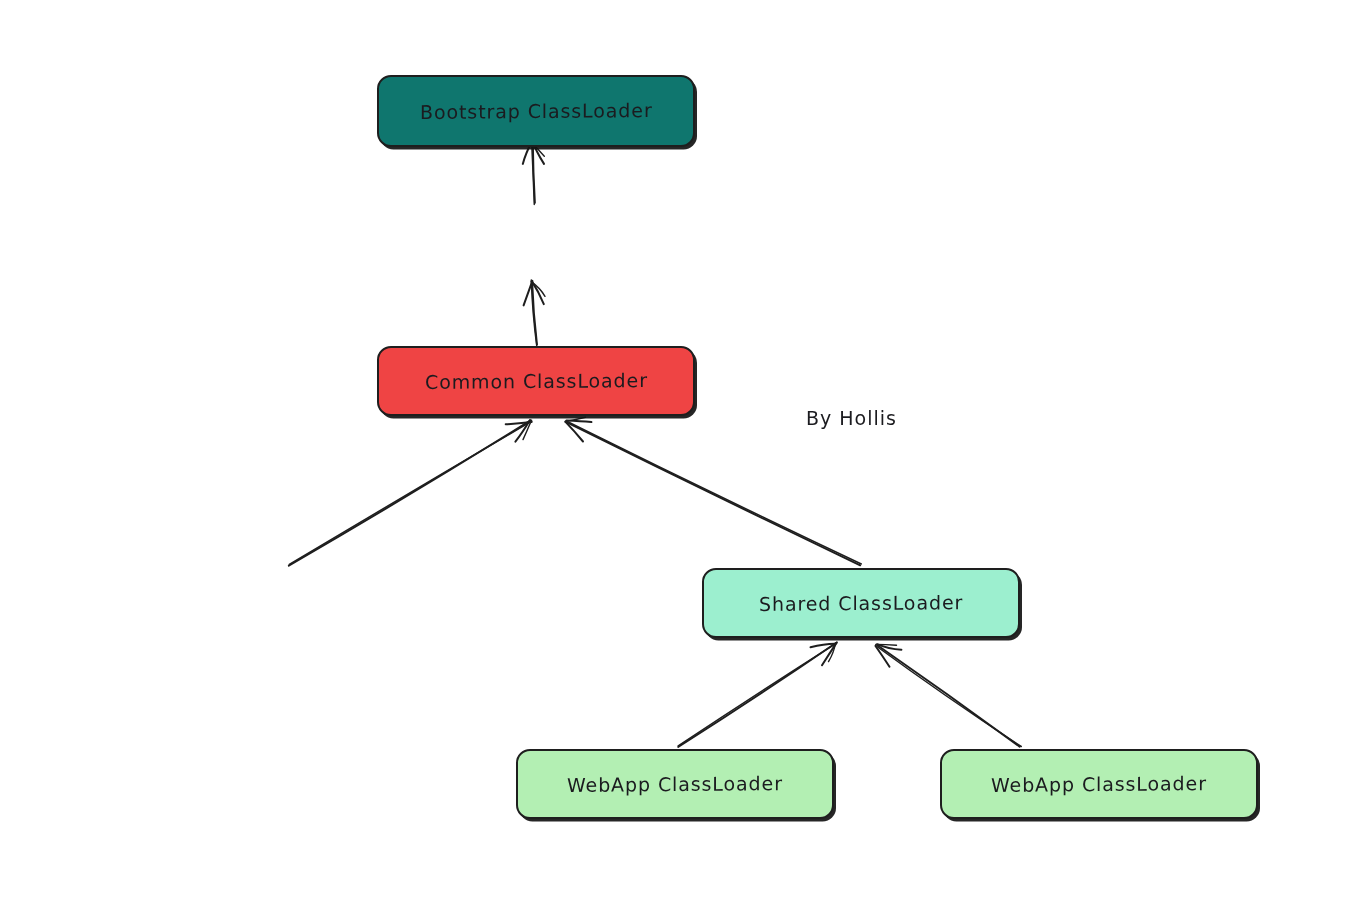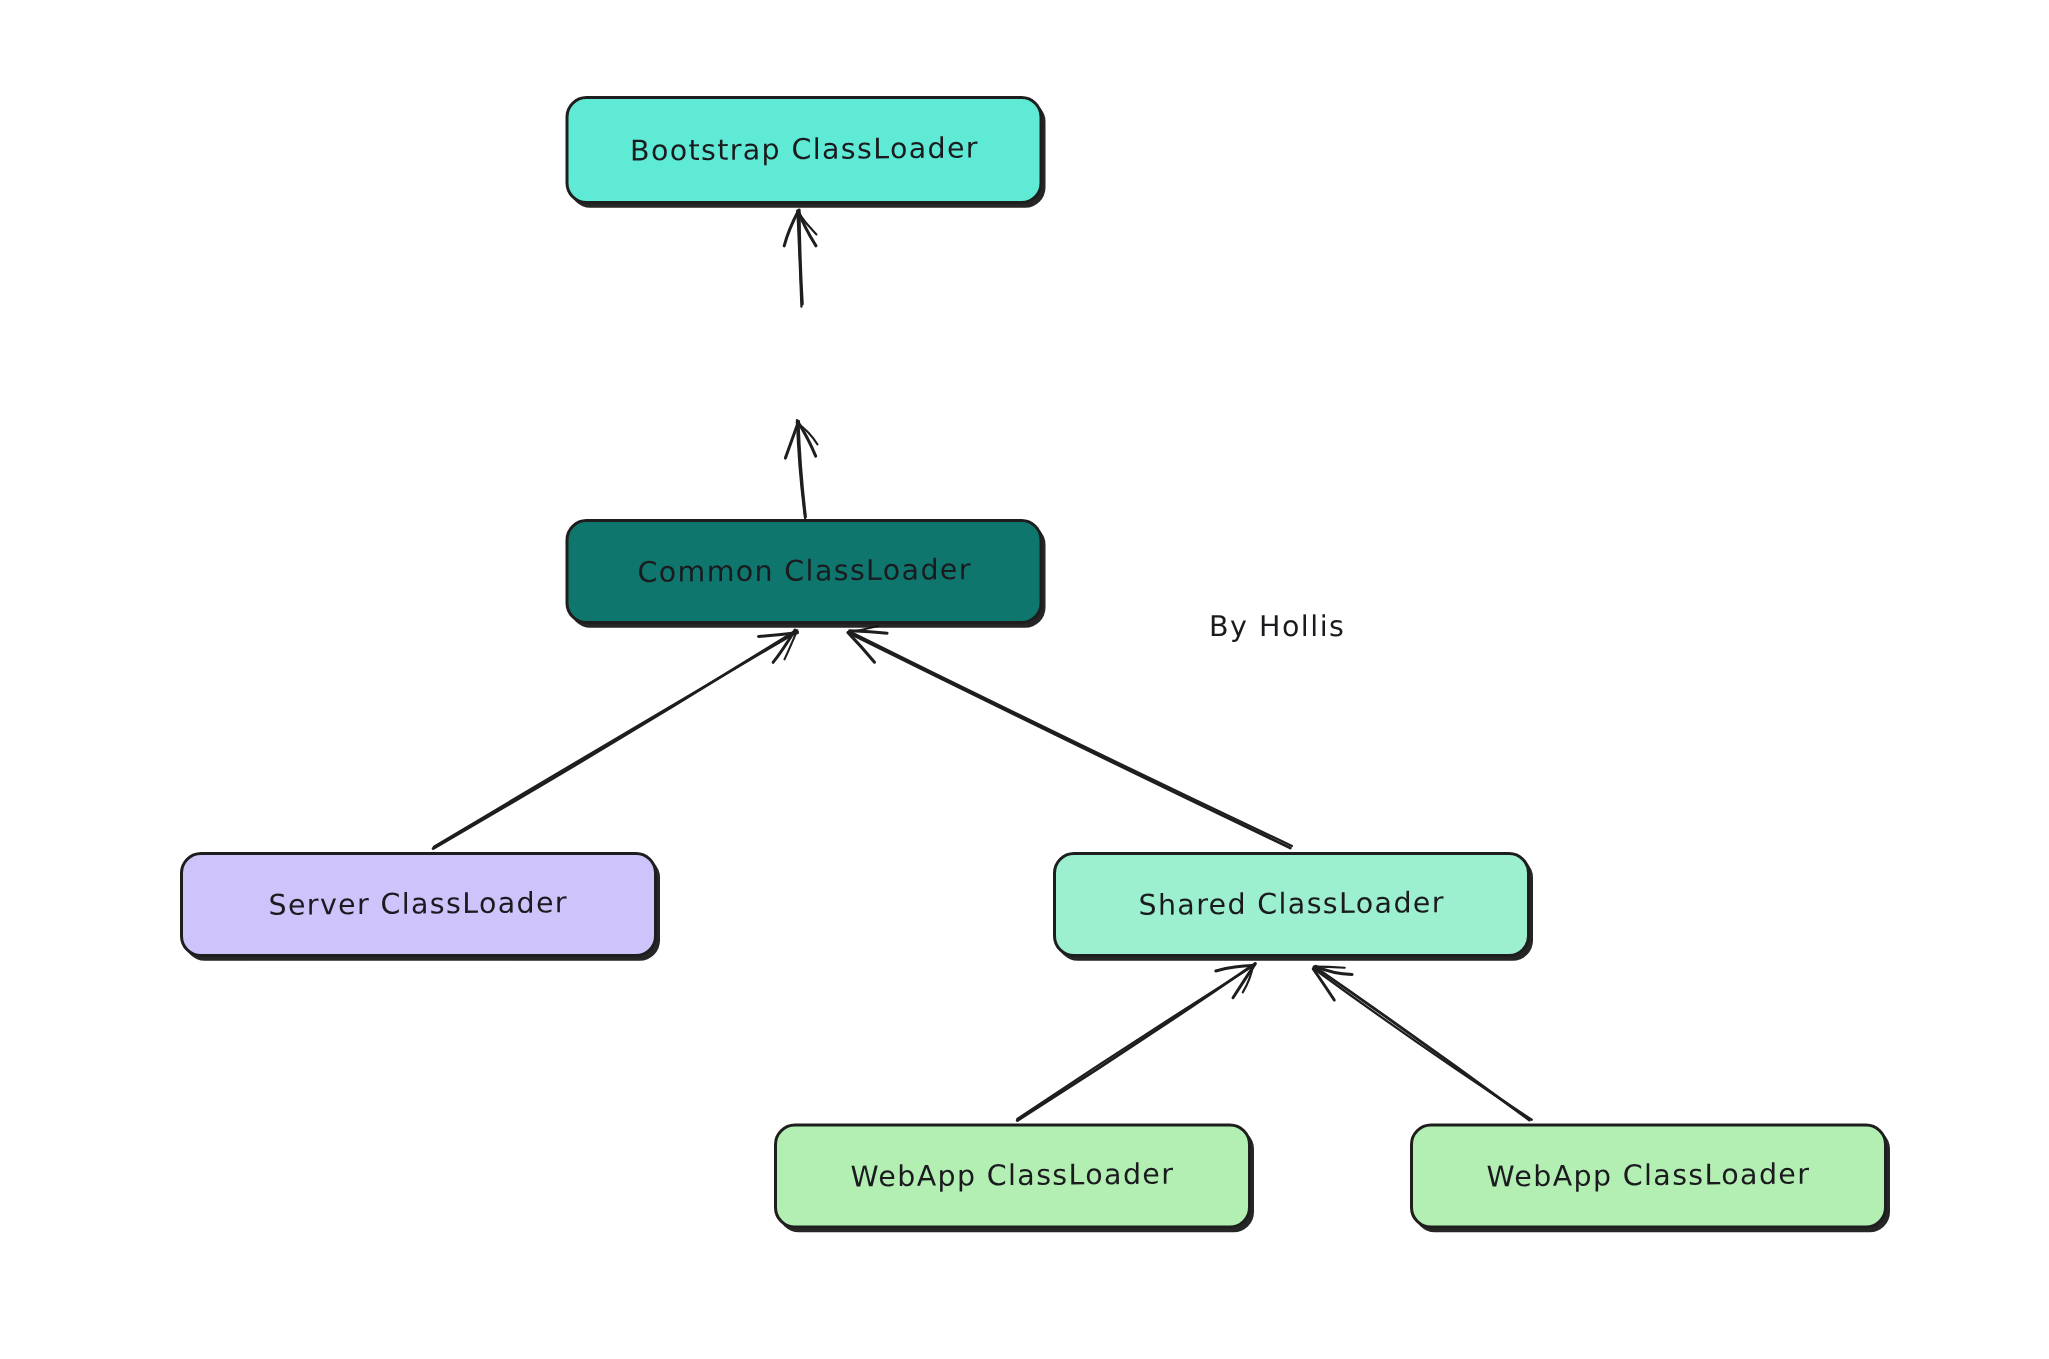--- a/index.html
+++ b/index.html
@@ -87,28 +87,25 @@
       <path d="M 836.9 642.4 Q 829.0 654.2 822.0 665.2" fill="none" stroke="#1e1e1e" stroke-width="2" stroke-linecap="round" stroke-linejoin="round"></path>
       <path d="M 835.0 643.7 Q 823.8 643.8 810.5 647.3" fill="none" stroke="#1e1e1e" stroke-width="2" stroke-linecap="round" stroke-linejoin="round"></path>
       <path d="M 835.4 643.5 Q 833.9 652.6 828.5 661.6" fill="none" stroke="#1e1e1e" stroke-width="1.4" stroke-linecap="round" stroke-linejoin="round"></path>
       <path d="M 1019.6 746.7 Q 948.7 694.6 876.7 644.8" fill="none" stroke="#1e1e1e" stroke-width="1.9" stroke-linecap="round" stroke-linejoin="round"></path>
       <path d="M 1021.2 746.5 Q 945.6 696.8 875.5 645.5" fill="none" stroke="#1e1e1e" stroke-width="1.5" stroke-linecap="round" stroke-linejoin="round"></path>
       <path d="M 877.1 644.2 Q 888.5 649.2 901.4 649.7" fill="none" stroke="#1e1e1e" stroke-width="2" stroke-linecap="round" stroke-linejoin="round"></path>
       <path d="M 875.5 646.0 Q 883.6 657.6 889.5 666.7" fill="none" stroke="#1e1e1e" stroke-width="2" stroke-linecap="round" stroke-linejoin="round"></path>
       <path d="M 875.8 644.4 Q 885.2 644.4 896.5 645.2" fill="none" stroke="#1e1e1e" stroke-width="1.4" stroke-linecap="round" stroke-linejoin="round"></path>
     </svg>
 
-  <div class="node" style="left: 377px; top: 64px; width: 318px; height: 72px; background: #5eead4; border-color: rgb(30, 30, 30);">
+  <div class="node" style="left: 377px; top: 75px; width: 318px; height: 72px; background: #0f766e; border-color: rgb(30, 30, 30);">
     <span class="label">Bootstrap ClassLoader</span>
   </div>
-  <div class="node" style="left: 377px; top: 346px; width: 318px; height: 70px; background: #0f766e; border-color: rgb(30, 30, 30);">
+  <div class="node" style="left: 377px; top: 346px; width: 318px; height: 70px; background: #ef4444; border-color: rgb(30, 30, 30);">
     <span class="label">Common ClassLoader</span>
-  </div>
-  <div class="node" style="left: 120px; top: 568px; width: 318px; height: 70px; background: rgb(207, 195, 251); border-color: rgb(30, 30, 30);">
-    <span class="label">Server ClassLoader</span>
   </div>
   <div class="node" style="left: 702px; top: 568px; width: 318px; height: 70px; background: rgb(156, 239, 207); border-color: rgb(30, 30, 30);">
     <span class="label">Shared ClassLoader</span>
   </div>
   <div class="node" style="left: 516px; top: 749px; width: 318px; height: 70px; background: rgb(179, 239, 179); border-color: rgb(30, 30, 30);">
     <span class="label">WebApp ClassLoader</span>
   </div>
   <div class="node" style="left: 940px; top: 749px; width: 318px; height: 70px; background: rgb(179, 239, 179); border-color: rgb(30, 30, 30);">
     <span class="label">WebApp ClassLoader</span>
   </div>

